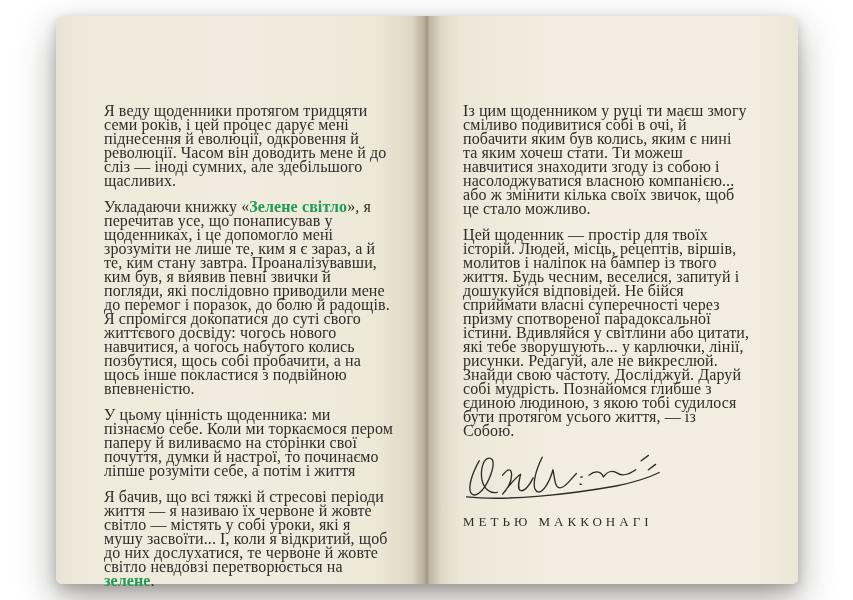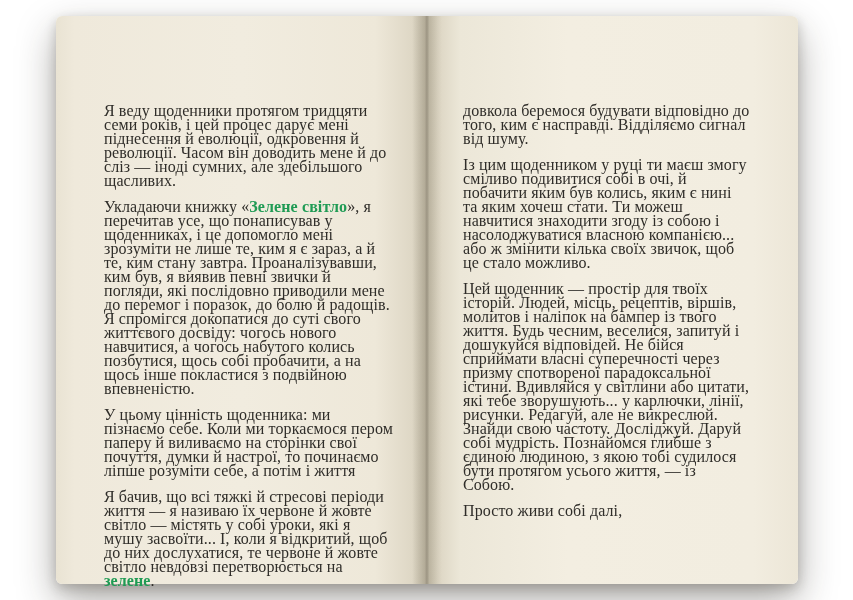--- a/index.html
+++ b/index.html
@@ -111,23 +111,33 @@
       <div class="text-block">
           <p class="para"><span>Я веду щоденники протягом тридцяти семи років, і цей процес дарує мені піднесення й еволюції, одкровення й революції. Часом він доводить мене й до сліз — іноді сумних, але здебільшого щасливих.</span></p>
           <p class="para"><span>Укладаючи книжку «</span><span class="seg-green">Зелене світло</span><span>», я перечитав усе, що понаписував у щоденниках, і це допомогло мені зрозуміти не лише те, ким я є зараз, а й те, ким стану завтра. Проаналізувавши, ким </span><span class="seg-italic">був</span><span>, я виявив певні звички й погляди, які послідовно приводили мене до перемог і поразок, до болю й радощів. Я спромігся докопатися до суті свого життєвого досвіду: чогось нового навчитися, а чогось набутого колись позбутися, щось собі пробачити, а на щось інше покластися з подвійною впевненістю.</span></p>
           <p class="para"><span>У цьому цінність щоденника: ми пізнаємо себе. Коли ми торкаємося пером паперу й виливаємо на сторінки свої почуття, думки й настрої, то починаємо ліпше розуміти себе, а потім і життя</span></p>
           <p class="para"><span>Я бачив, що всі тяжкі й стресові періоди життя — я називаю їх червоне й жовте світло — містять у собі уроки, які я мушу засвоїти... І, коли я відкритий, щоб до них дослухатися, те червоне й жовте світло невдовзі перетворюється на </span><span class="seg-green">зелене</span><span>.</span></p>
         </div>
     </div>
 
     <div class="page page-right">
       <div class="text-block">
-          <p class="para"><span>довкола беремося будувати відповідно до того, ким є насправді. Відділяємо сигнал від шуму.</span></p>
           <p class="para"><span>Із цим щоденником у руці ти маєш змогу сміливо подивитися собі в очі, й побачити яким був колись, яким є нині та яким хочеш стати. Ти можеш навчитися знаходити згоду із собою і насолоджуватися власною компанією... або ж змінити кілька своїх звичок, щоб це стало можливо.</span></p>
           <p class="para"><span>Цей щоденник — простір для </span><span class="seg-italic">твоїх</span><span> історій. Людей, місць, рецептів, віршів, молитов і наліпок на бампер із </span><span class="seg-italic">твого</span><span> життя. Будь чесним, веселися, запитуй і дошукуйся відповідей. Не бійся сприймати власні суперечності через призму спотвореної парадоксальної істини. Вдивляйся у світлини або цитати, які тебе зворушують... у карлючки, лінії, рисунки. Редагуй, але не викреслюй. Знайди свою частоту. Досліджуй. Даруй собі мудрість. Познайомся глибше з єдиною людиною, з якою тобі судилося бути протягом усього життя, — із Собою.</span></p>
-          <p class="para"><span>Просто живи собі далі,</span></p>
         </div>
 
+      <div class="signature-wrap">
+        <svg class="signature" viewBox="0 0 230 60" preserveAspectRatio="xMinYMid meet" aria-hidden="true">
+          <path d="M18,12 C10,26 5,42 9,48 C13,54 23,46 29,32 C35,18 35,9 29,9 C23,9 19,21 21,33 C23,43 30,49 38,47"></path>
+          <path d="M44,28 C50,20 54,20 54,28 C54,36 48,45 44,49 C50,41 58,31 64,27 C62,35 60,43 64,45 C68,47 74,39 78,31"></path>
+          <path d="M88,8 C80,24 76,42 82,46 C88,50 96,36 100,22 C102,32 102,42 108,42 C114,42 120,32 126,26"></path>
+          <path d="M131,30 l1.5,0 M130,38 l1.5,0"></path>
+          <path d="M140,28 C148,22 154,24 156,30 C160,24 166,22 172,26 C178,30 186,26 192,22"></path>
+          <path d="M4,52 C50,57 120,49 170,40 C190,36 206,31 218,25"></path>
+          <path d="M198,12 l8,-6 M206,22 l8,-6"></path>
+        </svg>
+        <div class="author">Метью Макконагі</div>
+      </div>
     </div>
 
     <div class="gutter"></div>
   </div>
 </div>
 
 </body></html>

